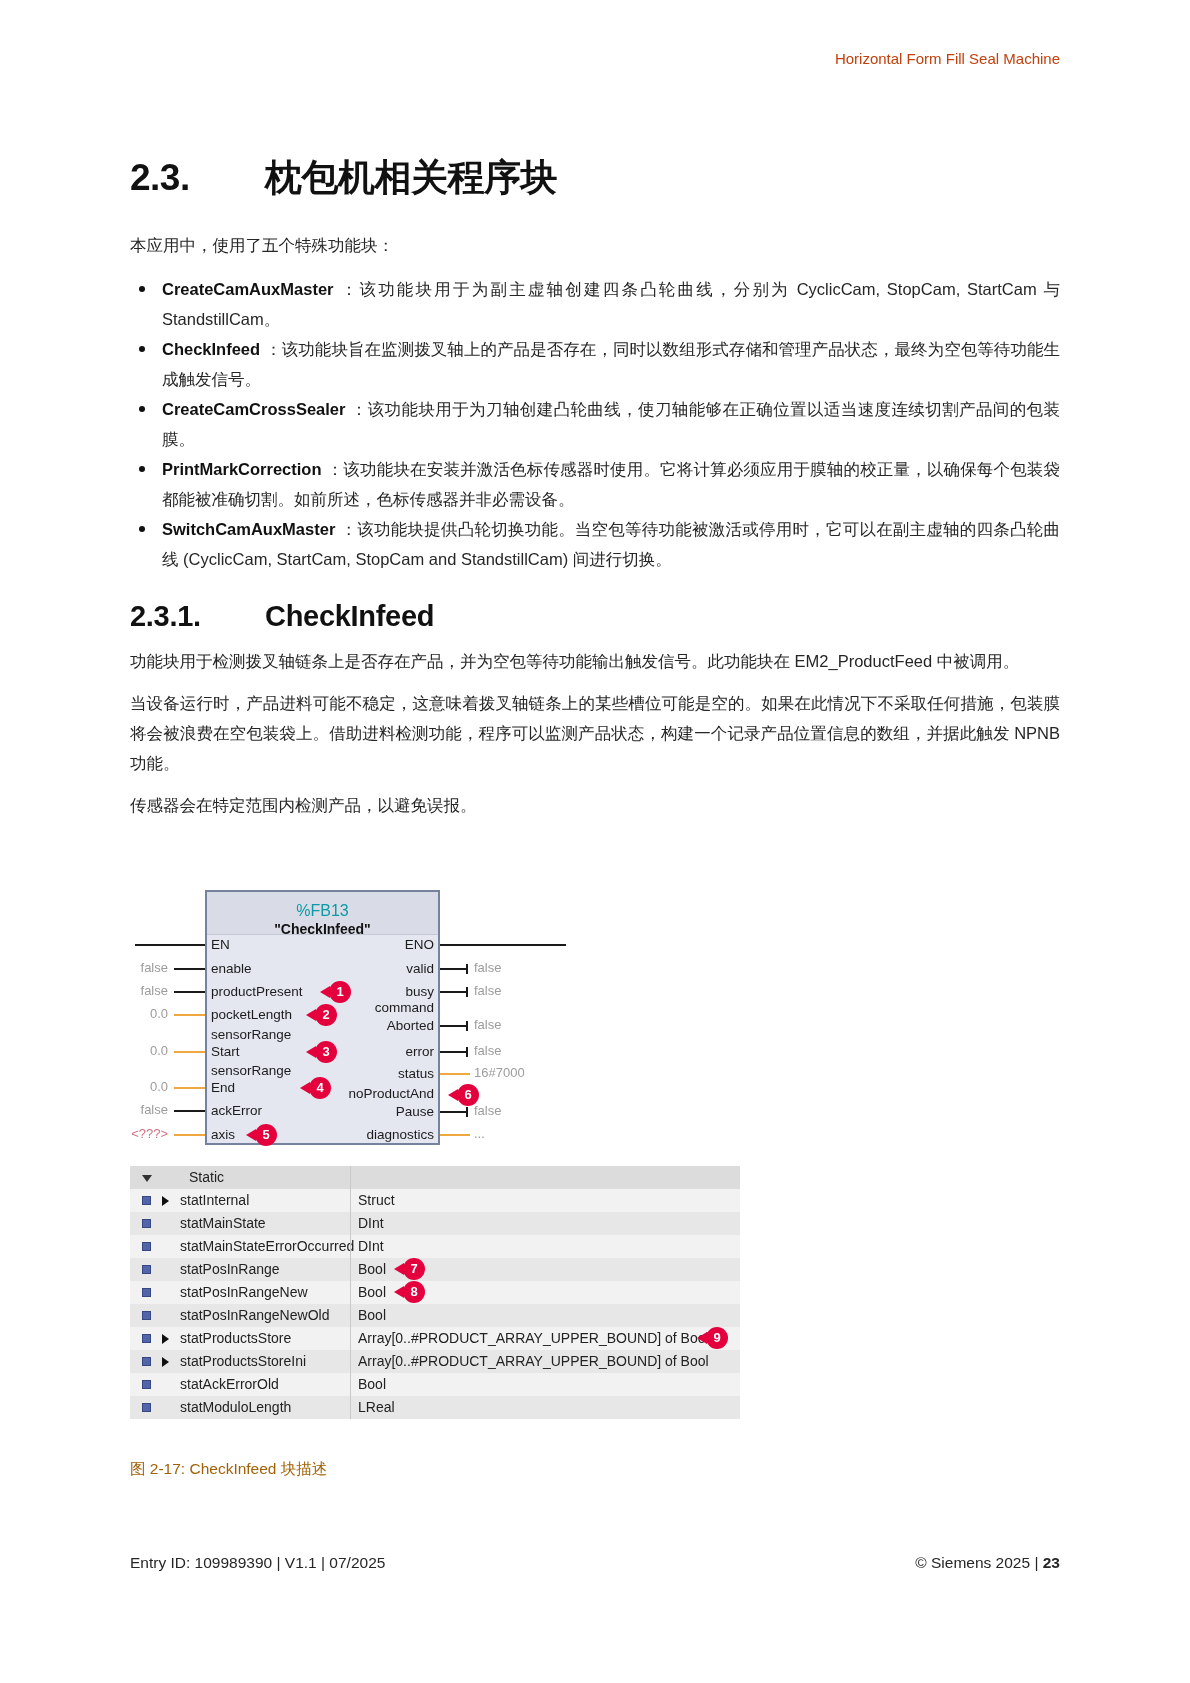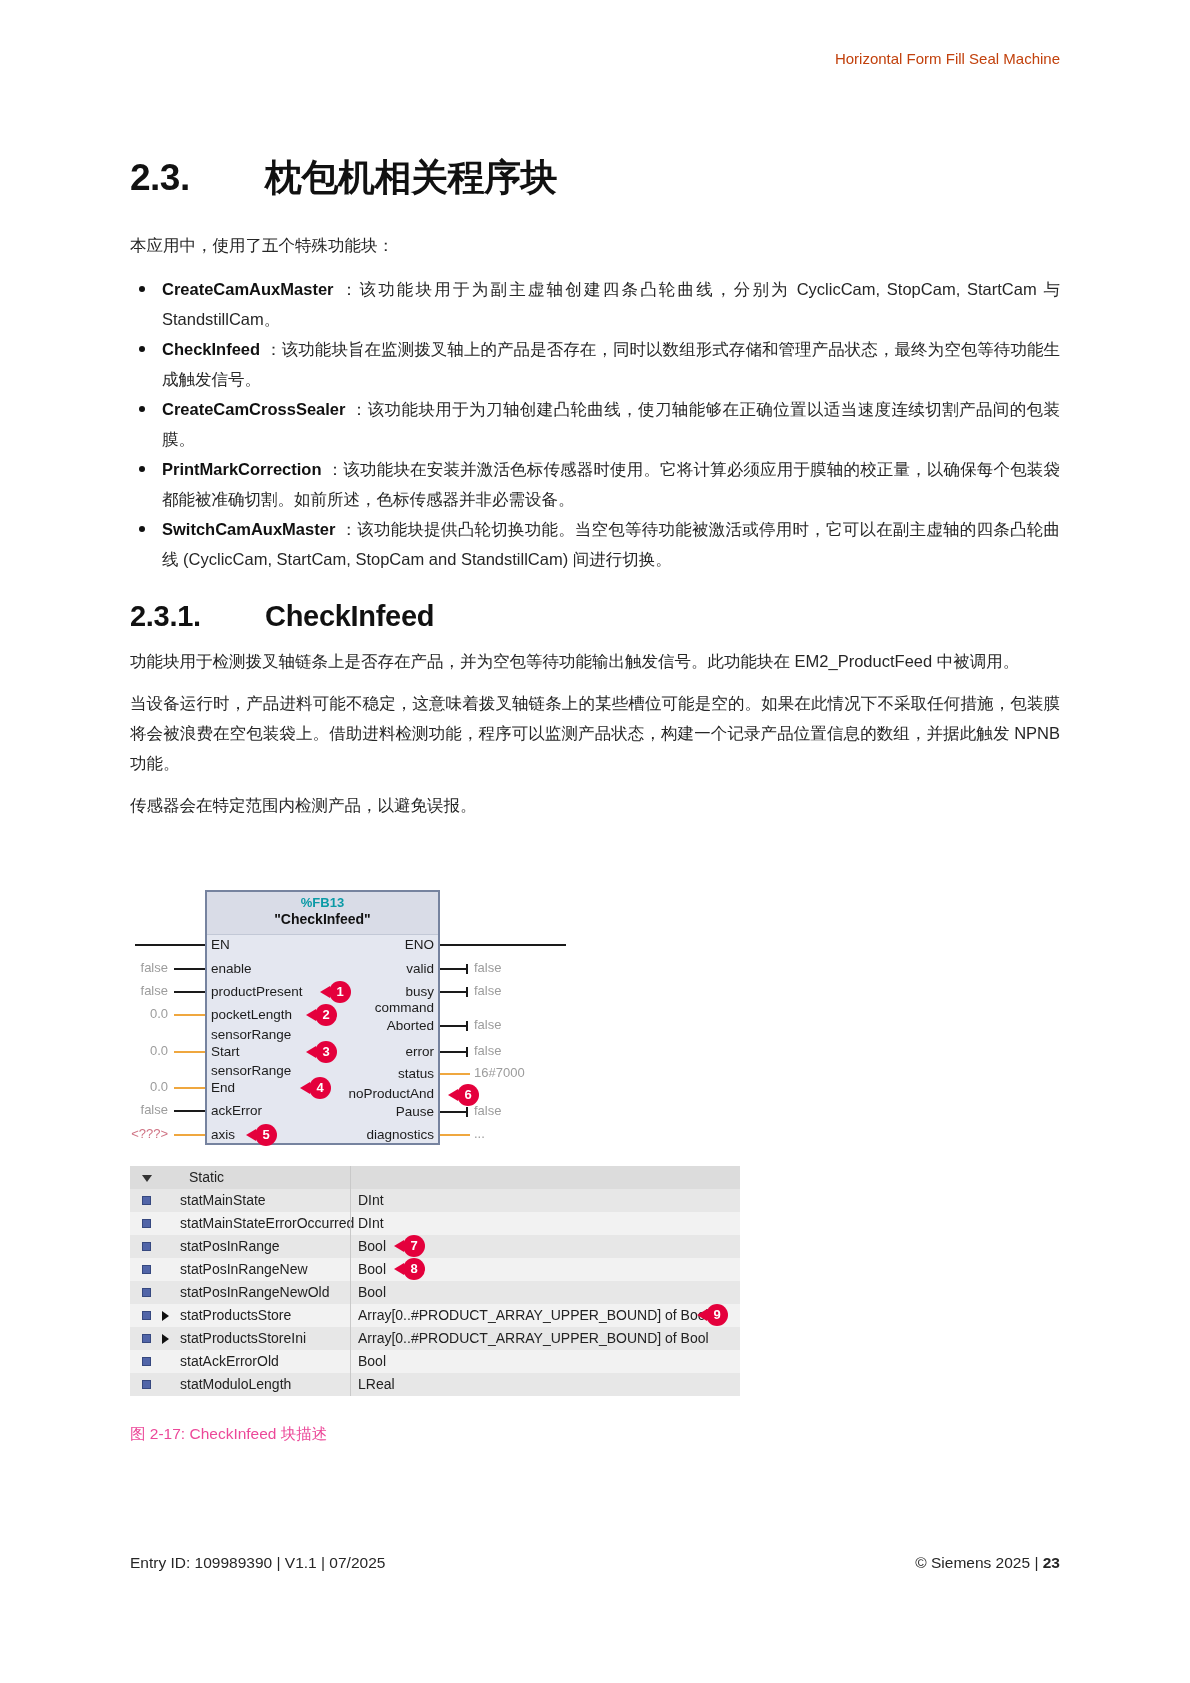--- a/index.html
+++ b/index.html
@@ -16,21 +16,21 @@
   .term{font-weight:700;color:#111;}
   .desc{margin-left:5px;}
   .h2{margin-top:24px;font-size:29px;font-weight:700;color:#111;letter-spacing:-0.3px;line-height:36px;}
   .para{margin-top:12px;font-size:16.5px;line-height:30px;text-align:justify;}
   
   .diagram{position:relative;height:332px;margin-top:8px;font-size:13.5px;color:#1c1c1c;}
   .fb-block{position:absolute;left:75px;top:62px;width:235px;height:255px;
             background:#e4e7f0;border:2px solid #76839f;box-sizing:border-box;}
   .fb-head{position:absolute;left:0;right:0;top:0;height:42px;background:#d9dce7;
            border-bottom:1px solid #c2c8d6;text-align:center;}
-  .fb-id{display:block;margin-top:3px;font-size:13px;font-weight:700;color:#0b9aa6;}
+  .fb-id{display:block;margin-top:10px;font-size:16px;font-weight:400;color:#0b9aa6;}
   .fb-name{display:block;margin-top:1px;font-size:14px;font-weight:700;color:#111;}
   .pin{position:absolute;height:18px;line-height:18px;white-space:nowrap;}
   .pin-l{left:81px;}
   .pin-r{left:160px;width:144px;text-align:right;}
   .val{position:absolute;height:16px;line-height:16px;font-size:13px;color:#9c9c9c;white-space:nowrap;}
   .val-l{left:-8px;width:46px;text-align:right;}
   .val-r{left:344px;}
   .val-unconnected{color:#cf7384;}
   .wire{position:absolute;height:2px;background:#1a1a1a;}
   .wire.orange{background:#efa73f;}
@@ -49,21 +49,21 @@
   .collapse{position:absolute;left:12px;top:9px;width:0;height:0;
             border-left:5px solid transparent;border-right:5px solid transparent;border-top:7px solid #333;}
   .group-label{position:absolute;left:31px;top:3px;line-height:17px;margin-left:28px;}
   .sq{position:absolute;left:12px;top:7px;width:9px;height:9px;background:#5165a8;border:1px solid #36487f;box-sizing:border-box;}
   .expand{position:absolute;left:32px;top:7px;width:0;height:0;
           border-top:5px solid transparent;border-bottom:5px solid transparent;border-left:7px solid #111;}
   .vname{position:absolute;left:50px;top:3px;line-height:17px;white-space:nowrap;}
   .vtype{position:absolute;left:228px;top:3px;line-height:17px;white-space:nowrap;}
   .vdivider{position:absolute;left:220px;top:0;bottom:0;width:1px;background:#c9c9c9;z-index:2;}
   .t-callout{top:0;}
-  .caption{margin-top:28px;font-size:15.5px;color:#ec4899;}
+  .caption{margin-top:40px;font-size:15.5px;color:#a16207;}
   .footer{position:absolute;left:130px;right:130px;top:1554px;display:flex;
           justify-content:space-between;font-size:15.5px;color:#262626;}
   .page-num{font-weight:700;}
 </style>
 </head>
 <body>
 
 <div class="page-header">Horizontal Form Fill Seal Machine</div>
 
 <div class="content">
@@ -173,20 +173,26 @@
   </div>
 
   <div class="vtable">
     <div class="vdivider"></div>
 
     <div class="trow thead">
       <span class="collapse"></span>
       <span class="group-label">Static</span>
     </div>
 
+    <div class="trow light">
+      <span class="sq"></span>
+      <span class="expand"></span>
+      <span class="vname">statInternal</span>
+      <span class="vtype">Struct</span>
+    </div>
     <div class="trow dark">
       <span class="sq"></span>
       <span class="vname">statMainState</span>
       <span class="vtype">DInt</span>
     </div>
     <div class="trow light">
       <span class="sq"></span>
       <span class="vname">statMainStateErrorOccurred</span>
       <span class="vtype">DInt</span>
     </div>

